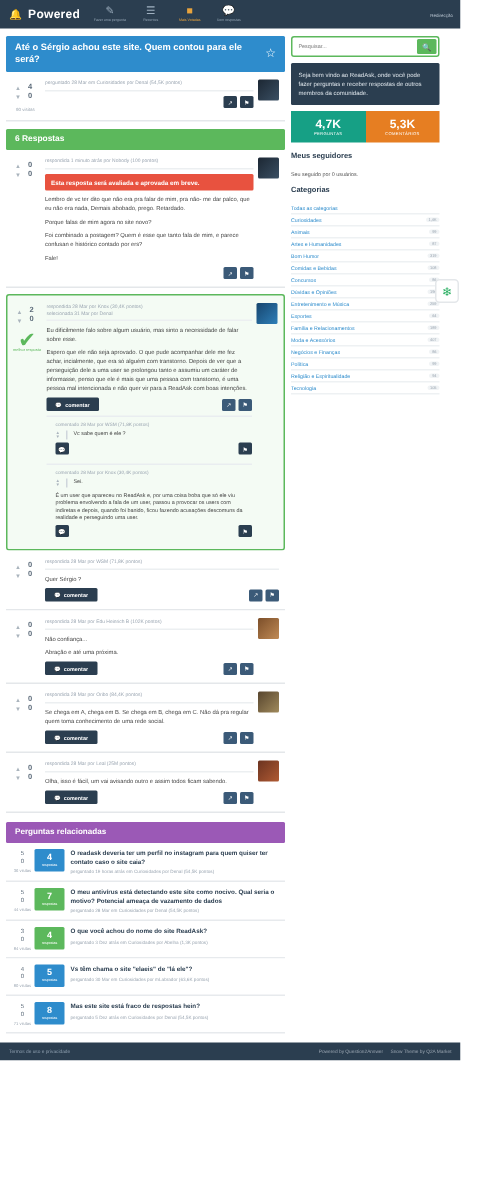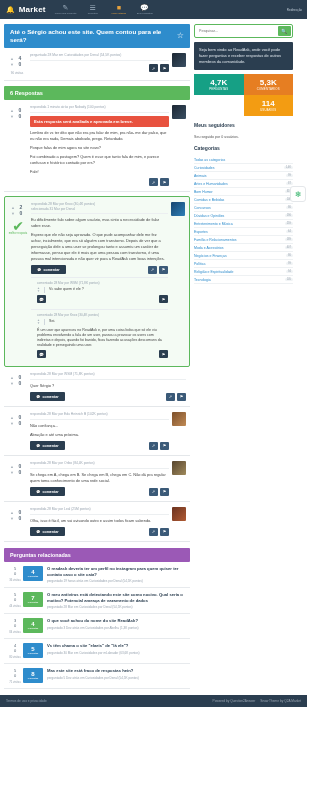--- a/index.html
+++ b/index.html
@@ -177,21 +177,21 @@
   }
   .searchbox input {
     flex: 1; border: none; outline: none; font-size: 3.6px; padding: 2px 3px;
     color: #9aa5b1; font-family: "Liberation Sans", sans-serif; min-width: 0;
   }
   .search-btn {
     width: 13px; height: 10px; background: #5cb85c; border-radius: 1px;
     color: #fff; font-size: 5px; display: flex; align-items: center;
     justify-content: center; border: none;
   }
-  .stats { display: flex; flex-wrap: wrap; margin-top: 4px; justify-content: flex-end; }
+  .stats { display: flex; flex-wrap: wrap; margin-top: 4px; }
   .stat {
     width: 50%; padding: 4px 3px; color: #fff; text-align: center;
   }
   .stat .sn { font-size: 8px; font-weight: bold; line-height: 9px; }
   .stat .sl { font-size: 2.8px; line-height: 4px; letter-spacing: .2px; }
   .s-teal { background: #16a085; }
   .s-green { background: #27ae60; }
   .s-orange { background: #e67e22; }
   .s-amber { background: #f39c12; }
 
@@ -225,21 +225,21 @@
     padding: 4px 6px; margin-top: 6px;
   }
   .footer a { color: #8fa0b0; text-decoration: none; }
   .footer-right span { margin-left: 4px; }
 </style>
 </head>
 <body>
 
 <div class="topnav">
   <span class="bell-icon">🔔</span>
-  <span class="brand">Market</span>
+  <span class="brand">Powered</span>
   <div class="nav-items">
     <div class="nav-item">
       <span class="ni-ico">✎</span>
       <span class="ni-lab">Fazer uma pergunta</span>
     </div>
     <div class="nav-item">
       <span class="ni-ico">☰</span>
       <span class="ni-lab">Recentes</span>
     </div>
     <div class="nav-item active">
@@ -598,24 +598,20 @@
 
       <div class="stats">
         <div class="stat s-teal">
           <div class="sn">4,7K</div>
           <div class="sl">PERGUNTAS</div>
         </div>
         <div class="stat s-orange">
           <div class="sn">5,3K</div>
           <div class="sl">COMENTÁRIOS</div>
         </div>
-        <div class="stat s-amber">
-          <div class="sn">114</div>
-          <div class="sl">USUÁRIOS</div>
-        </div>
       </div>
 
       <div class="side-h">Meus seguidores</div>
       <div class="side-note">Seu seguido por 0 usuários.</div>
 
       <div class="side-h">Categorias</div>
       <ul class="cat-list">
         <li>
             <a>Todas as categorias</a>
             <span class="cat-count"></span>

